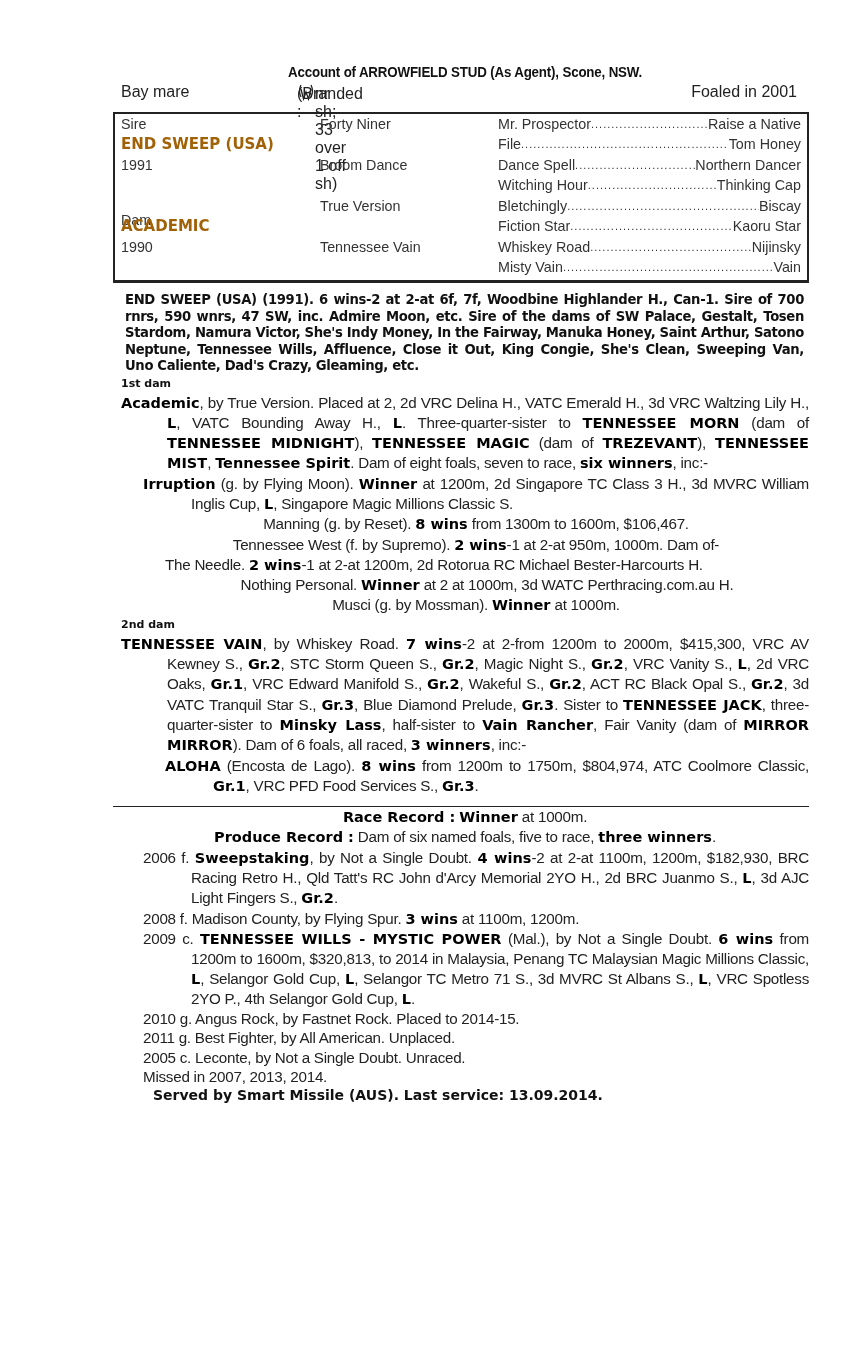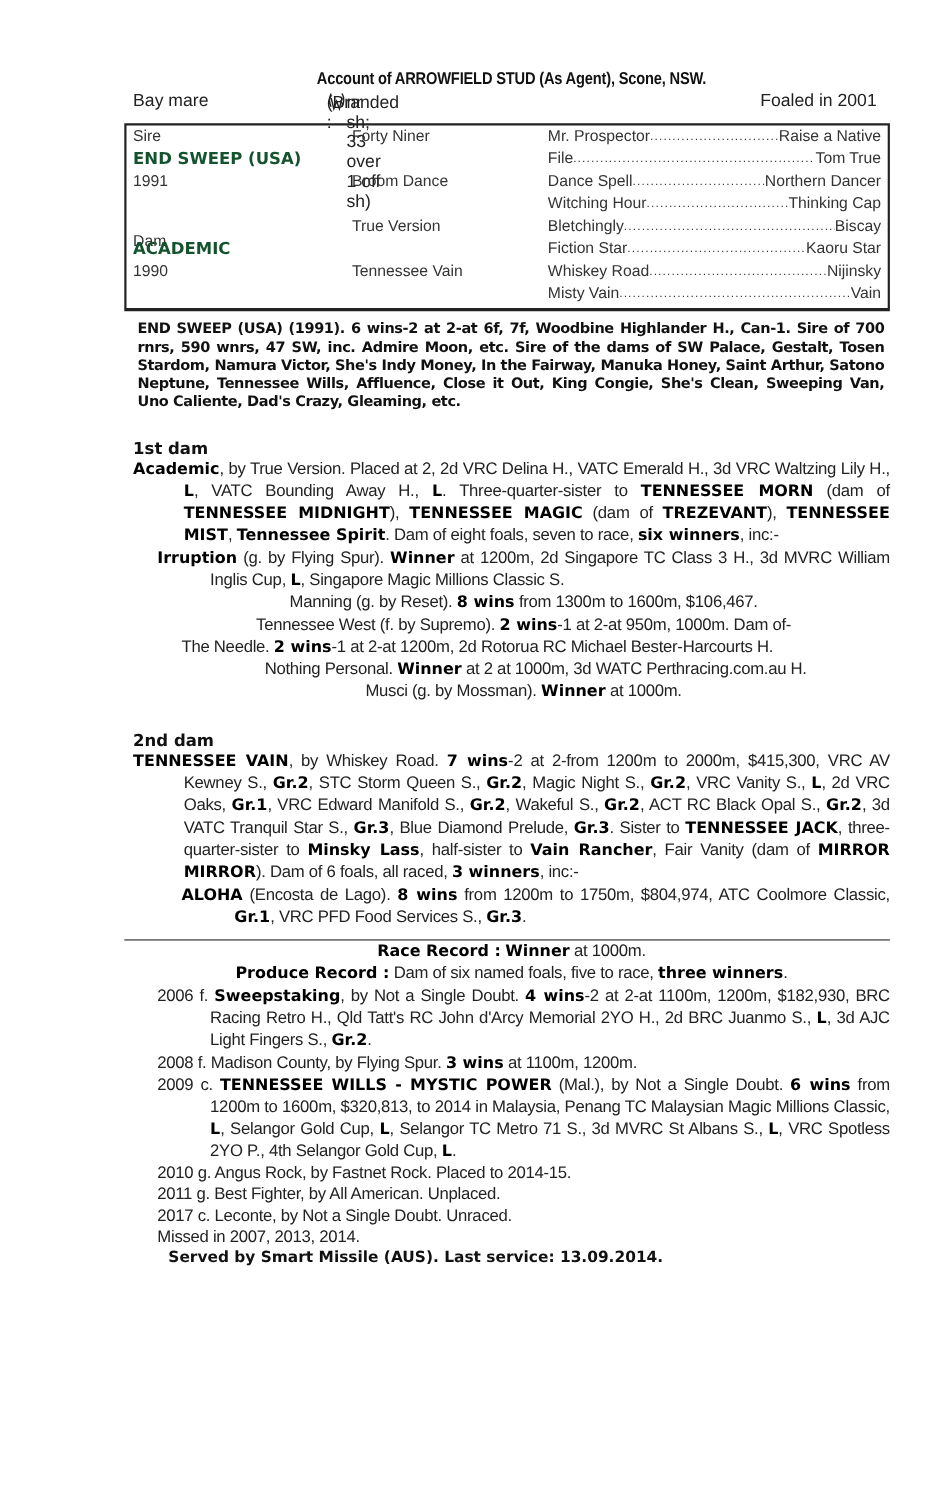--- a/index.html
+++ b/index.html
@@ -11,29 +11,29 @@
   .lot { position:absolute; left:0; top:0; font-family:"DejaVu Sans", sans-serif; font-weight:bold; font-size:21px; letter-spacing:-0.3px; }
   .gst { font-family:"Liberation Sans", sans-serif; font-weight:normal; font-size:12.5px; letter-spacing:0; }
   .horse { font-family:"DejaVu Sans", sans-serif; font-weight:bold; font-size:21px; letter-spacing:0.2px; }
   .stable { position:absolute; right:0; top:5px; font-family:"DejaVu Sans", sans-serif; font-weight:bold; font-size:15px; }
   .desc-row { position:relative; height:24px; font-size:16px; color:#222; }
   .desc-row span { position:absolute; top:2px; }
   .brand { display:inline-block; vertical-align:-2px; width:18px; height:20px; }
 
   .pedbox { margin-top:7px; border:2px solid #222; border-bottom-width:3px; height:166px; position:relative; font-size:14.3px; color:#333;text-align:center; }
   .pedbox .cell { position:absolute; line-height:20px; white-space:nowrap; }
-  .pedbox .big { font-family:"DejaVu Sans", sans-serif; font-weight:bold; font-size:15px; color:#14532d; }
+  .pedbox .big { font-family:"DejaVu Sans", sans-serif; font-weight:bold; font-size:15px; color:#a16207; }
   .gp { position:absolute; left:383px; width:303px; display:flex; line-height:20px; }
   .gp .l { white-space:nowrap; }
   .gp .dots { flex:1; overflow:hidden; white-space:nowrap; letter-spacing:1px; font-size:11px; line-height:20px; }
   .gp .r { white-space:nowrap; }
 
   .sirepara { margin-top:9px; font-family:"DejaVu Sans", sans-serif; font-weight:bold; font-size:13.2px; line-height:16.5px; text-align:justify; letter-spacing:-0.35px; padding-left:12px; padding-right:5px; }
 
-  .section-h { font-family:"DejaVu Sans", sans-serif; font-weight:bold; font-size:15px; margin-top:24px; margin-left:8px; line-height:18px; }
+  .section-h { font-family:"DejaVu Sans", sans-serif; font-weight:bold; font-size:11px; margin-top:0; margin-left:8px; line-height:18px; }
   .txt { font-size:15.2px; line-height:19.3px; color:#222; letter-spacing:-0.25px;text-align:center; }
   .txt .k { font-family:"DejaVu Sans", sans-serif; font-weight:bold; color:#000; letter-spacing:0; font-size:14.5px; }
   .p0 { margin-left:8px; text-indent:0; }
   .i1 { padding-left:46px; text-indent:-46px; margin-left:8px; text-align:justify; }
   .i2 { padding-left:48px; text-indent:-48px; margin-left:30px; text-align:justify; }
   .i3 { padding-left:48px; text-indent:-48px; margin-left:52px; text-align:justify; }
   .plain1 { margin-left:30px; }
   .plain2 { margin-left:52px; }
 
   .rule { border-top:1.5px solid #222; margin-top:10px; }
@@ -71,21 +71,21 @@
     <div class="cell" style="left:205px;top:123px">Tennessee Vain</div>
 
     <div class="gp" style="top:0">
         <span class="l">Mr. Prospector</span>
         <span class="dots">........................................................................</span>
         <span class="r">Raise a Native</span>
       </div>
     <div class="gp" style="top:20px">
         <span class="l">File</span>
         <span class="dots">........................................................................</span>
-        <span class="r">Tom True</span>
+        <span class="r">Tom Honey</span>
       </div>
     <div class="gp" style="top:41px">
         <span class="l">Dance Spell </span>
         <span class="dots">........................................................................</span>
         <span class="r">Northern Dancer</span>
       </div>
     <div class="gp" style="top:61px">
         <span class="l">Witching Hour</span>
         <span class="dots">........................................................................</span>
         <span class="r">Thinking Cap</span>
@@ -109,38 +109,38 @@
         <span class="l">Misty Vain</span>
         <span class="dots">........................................................................</span>
         <span class="r">Vain</span>
       </div>
   </div>
 
   <div class="sirepara">END SWEEP (USA) (1991). 6 wins-2 at 2-at 6f, 7f, Woodbine Highlander H., Can-1. Sire of 700 rnrs, 590 wnrs, 47 SW, inc. Admire Moon, etc. Sire of the dams of SW Palace, Gestalt, Tosen Stardom, Namura Victor, She's Indy Money, In the Fairway, Manuka Honey, Saint Arthur, Satono Neptune, Tennessee Wills, Affluence, Close it Out, King Congie, She's Clean, Sweeping Van, Uno Caliente, Dad's Crazy, Gleaming, etc.</div>
 
   <div class="section-h">1st dam</div>
   <div class="txt i1"><span class="k">Academic</span><span>, by True Version. Placed at 2, 2d VRC Delina H., VATC Emerald H., 3d VRC Waltzing Lily H., </span><span class="k">L</span><span>, VATC Bounding Away H., </span><span class="k">L</span><span>. Three-quarter-sister to </span><span class="k">TENNESSEE MORN</span><span> (dam of </span><span class="k">TENNESSEE MIDNIGHT</span><span>), </span><span class="k">TENNESSEE MAGIC</span><span> (dam of </span><span class="k">TREZEVANT</span><span>), </span><span class="k">TENNESSEE MIST</span><span>, </span><span class="k">Tennessee Spirit</span><span>. Dam of eight foals, seven to race, </span><span class="k">six winners</span><span>, inc:-</span></div>
-  <div class="txt i2"><span class="k">Irruption</span><span> (g. by Flying Spur). </span><span class="k">Winner</span><span> at 1200m, 2d Singapore TC Class 3 H., 3d MVRC William Inglis Cup, </span><span class="k">L</span><span>, Singapore Magic Millions Classic S.</span></div>
+  <div class="txt i2"><span class="k">Irruption</span><span> (g. by Flying Moon). </span><span class="k">Winner</span><span> at 1200m, 2d Singapore TC Class 3 H., 3d MVRC William Inglis Cup, </span><span class="k">L</span><span>, Singapore Magic Millions Classic S.</span></div>
   <div class="txt plain1"><span>Manning (g. by Reset). </span><span class="k">8 wins</span><span> from 1300m to 1600m, $106,467.</span></div>
   <div class="txt plain1"><span>Tennessee West (f. by Supremo). </span><span class="k">2 wins</span><span>-1 at 2-at 950m, 1000m. Dam of-</span></div>
   <div class="txt i3"><span>The Needle. </span><span class="k">2 wins</span><span>-1 at 2-at 1200m, 2d Rotorua RC Michael Bester-Harcourts H.</span></div>
   <div class="txt plain2"><span>Nothing Personal. </span><span class="k">Winner</span><span> at 2 at 1000m, 3d WATC Perthracing.com.au H.</span></div>
   <div class="txt plain1"><span>Musci (g. by Mossman). </span><span class="k">Winner</span><span> at 1000m.</span></div>
 
   <div class="section-h">2nd dam</div>
   <div class="txt i1"><span class="k">TENNESSEE VAIN</span><span>, by Whiskey Road. </span><span class="k">7 wins</span><span>-2 at 2-from 1200m to 2000m, $415,300, VRC AV Kewney S., </span><span class="k">Gr.2</span><span>, STC Storm Queen S., </span><span class="k">Gr.2</span><span>, Magic Night S., </span><span class="k">Gr.2</span><span>, VRC Vanity S., </span><span class="k">L</span><span>, 2d VRC Oaks, </span><span class="k">Gr.1</span><span>, VRC Edward Manifold S., </span><span class="k">Gr.2</span><span>, Wakeful S., </span><span class="k">Gr.2</span><span>, ACT RC Black Opal S., </span><span class="k">Gr.2</span><span>, 3d VATC Tranquil Star S., </span><span class="k">Gr.3</span><span>, Blue Diamond Prelude, </span><span class="k">Gr.3</span><span>. Sister to </span><span class="k">TENNESSEE JACK</span><span>, three-quarter-sister to </span><span class="k">Minsky Lass</span><span>, half-sister to </span><span class="k">Vain Rancher</span><span>, Fair Vanity (dam of </span><span class="k">MIRROR MIRROR</span><span>). Dam of 6 foals, all raced, </span><span class="k">3 winners</span><span>, inc:-</span></div>
   <div class="txt i3"><span class="k">ALOHA</span><span> (Encosta de Lago). </span><span class="k">8 wins</span><span> from 1200m to 1750m, $804,974, ATC Coolmore Classic, </span><span class="k">Gr.1</span><span>, VRC PFD Food Services S., </span><span class="k">Gr.3</span><span>.</span></div>
 
   <div class="rule"></div>
 
   <div class="txt p0"><span class="k">Race Record :</span> <span class="k">Winner</span><span> at 1000m.</span></div>
   <div class="txt p0"><span class="k">Produce Record :</span><span> Dam of six named foals, five to race, </span><span class="k">three winners</span><span>.</span></div>
 
   <div class="txt i2"><span>2006 f. </span><span class="k">Sweepstaking</span><span>, by Not a Single Doubt. </span><span class="k">4 wins</span><span>-2 at 2-at 1100m, 1200m, $182,930, BRC Racing Retro H., Qld Tatt's RC John d'Arcy Memorial 2YO H., 2d BRC Juanmo S., </span><span class="k">L</span><span>, 3d AJC Light Fingers S., </span><span class="k">Gr.2</span><span>.</span></div>
   <div class="txt i2"><span>2008 f. Madison County, by Flying Spur. </span><span class="k">3 wins</span><span> at 1100m, 1200m.</span></div>
   <div class="txt i2"><span>2009 c. </span><span class="k">TENNESSEE WILLS - MYSTIC POWER</span><span> (Mal.), by Not a Single Doubt. </span><span class="k">6 wins</span><span> from 1200m to 1600m, $320,813, to 2014 in Malaysia, Penang TC Malaysian Magic Millions Classic, </span><span class="k">L</span><span>, Selangor Gold Cup, </span><span class="k">L</span><span>, Selangor TC Metro 71 S., 3d MVRC St Albans S., </span><span class="k">L</span><span>, VRC Spotless 2YO P., 4th Selangor Gold Cup, </span><span class="k">L</span><span>.</span></div>
   <div class="txt i2">2010 g. Angus Rock, by Fastnet Rock. Placed to 2014-15.</div>
   <div class="txt i2">2011 g. Best Fighter, by All American. Unplaced.</div>
-  <div class="txt i2">2017 c. Leconte, by Not a Single Doubt. Unraced.</div>
+  <div class="txt i2">2005 c. Leconte, by Not a Single Doubt. Unraced.</div>
   <div class="txt i2">Missed in 2007, 2013, 2014.</div>
 
   <div class="served">Served by Smart Missile (AUS). Last service: 13.09.2014.</div>
 </div>
 
 </body></html>

